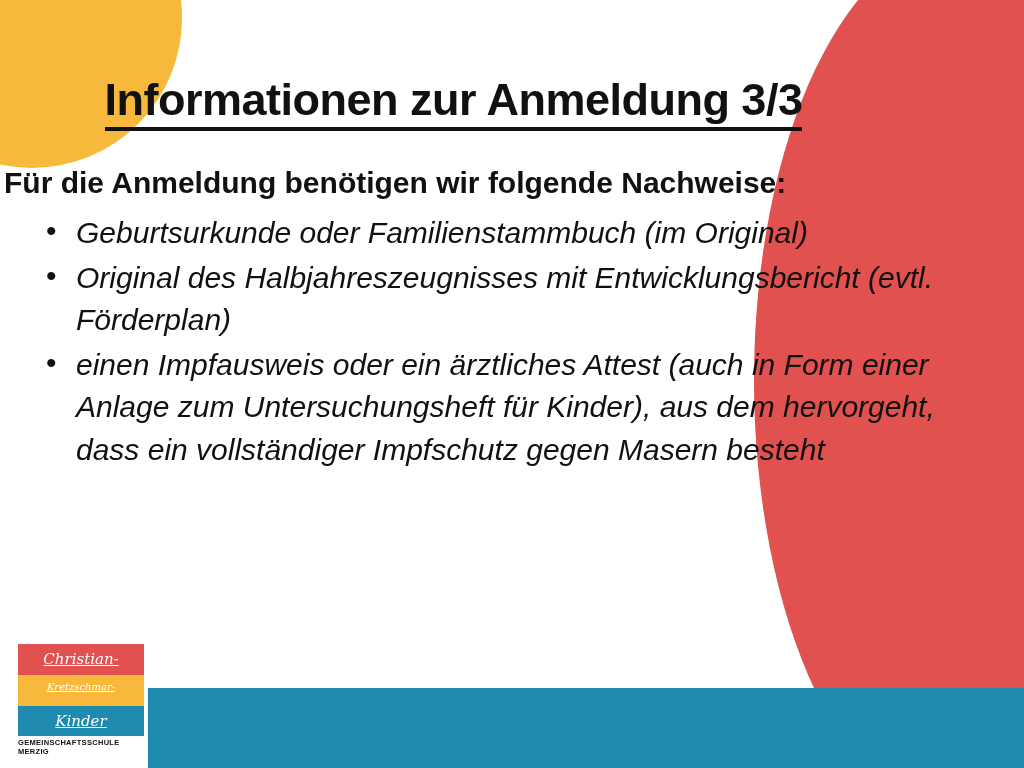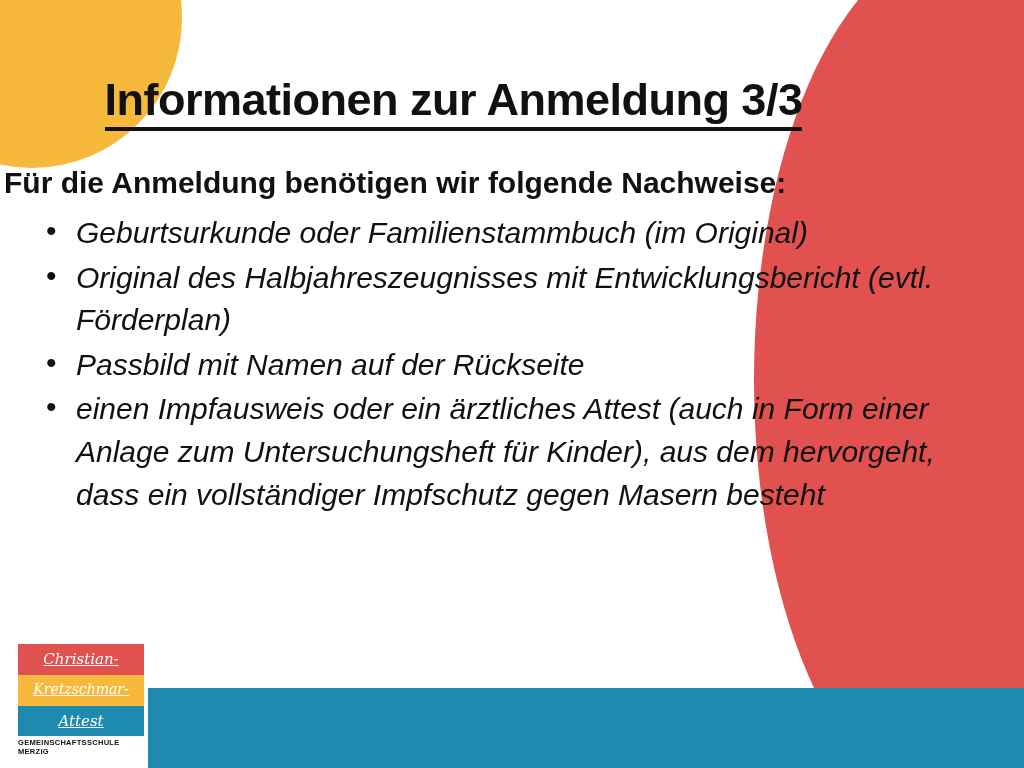--- a/index.html
+++ b/index.html
@@ -152,21 +152,21 @@
     width: 126px;
     text-align: center;
     color: #ffffff;
     font-family: "DejaVu Serif", serif;
     font-size: 15px;
     font-style: italic;
     text-decoration: underline;
     white-space: nowrap;
   }
   .word1 { top: 6px; }
-  .word2 { top: 37px; font-size: 14px; }
+  .word2 { top: 37px; font-size: 10px; }
   .word3 { top: 68px; }
   .logo-caption {
     width: 126px;
     text-align: left;
     font-size: 7.5px;
     font-weight: bold;
     letter-spacing: 0.3px;
     color: #111111;
     margin-top: 4px;
   }
@@ -185,31 +185,30 @@
 
     <div class="title">
       <span>Informationen zur Anmeldung 3/3</span>
     </div>
 
     <div class="subtitle">Für die Anmeldung benötigen wir folgende Nachweise:</div>
 
     <ul class="bullets">
       <li>Geburtsurkunde oder Familienstammbuch (im Original)</li>
       <li>Original des Halbjahreszeugnisses mit Entwicklungsbericht (evtl. Förderplan)</li>
-      <li>Passbild mit Namen auf der Rückseite</li>
       <li>einen Impfausweis oder ein ärztliches Attest (auch in Form einer Anlage zum Untersuchungsheft für Kinder), aus dem hervorgeht, dass ein vollständiger Impfschutz gegen Masern besteht</li>
     </ul>
 
   </div>
 
   <div class="logo">
     <div class="logo-stack">
       <div class="logo-band band-red"></div>
       <div class="logo-band band-yellow"></div>
       <div class="logo-band band-teal"></div>
       <div class="logo-word word1">Christian-</div>
       <div class="logo-word word2">Kretzschmar-</div>
-      <div class="logo-word word3">Attest</div>
+      <div class="logo-word word3">Kinder</div>
     </div>
     <div class="logo-caption">GEMEINSCHAFTSSCHULE MERZIG</div>
   </div>
 
 </div>
 
 </body></html>

